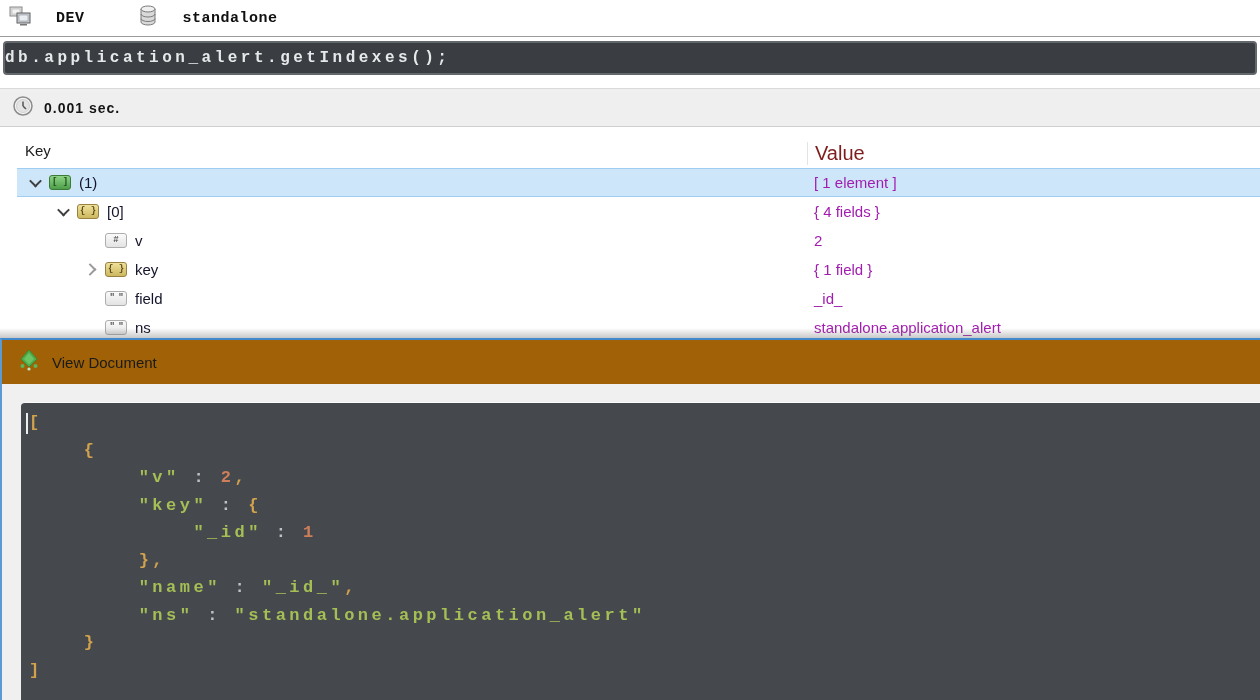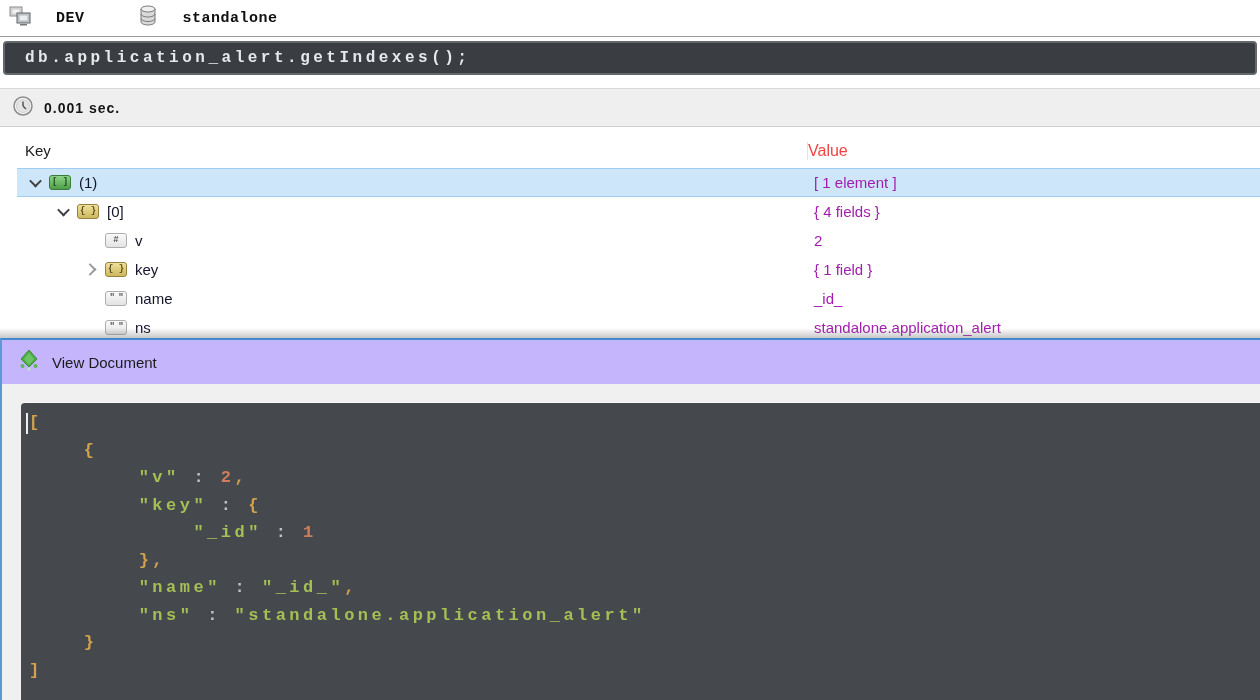--- a/index.html
+++ b/index.html
@@ -14,37 +14,37 @@
   .crumb { display:flex; align-items:center; gap:24px; }
   .crumb + .crumb { margin-left:30px; }
   .crumb.db { margin-left:52px; }
   .crumb-label { font-family:"Liberation Mono", monospace; font-weight:700;
                  font-size:15px; color:#101010; letter-spacing:0.5px; }
   .icn { display:inline-block; }
 
   
   .querybar { position:absolute; top:41px; left:3px; right:3px; height:34px;
               background:#3a3e42; border:2px solid #63686d; border-radius:4px;
-              display:flex; align-items:center; padding-left:20px; }
+              display:flex; align-items:center; padding-left:0; }
   .query-text { font-family:"Liberation Mono", monospace; font-weight:700;
                 font-size:16px; letter-spacing:3.5px; color:#e6e8ea; white-space:pre; }
 
   
   .timebar { position:absolute; top:88px; left:0; right:0; height:39px;
              background:#efefef; border-top:1px solid #d9d9d9; border-bottom:1px solid #cfcfcf;
              display:flex; align-items:center; padding-left:12px; }
   .time-text { font-family:Liberation Sans, sans-serif; font-weight:700;
                font-size:14px; color:#141414; margin-left:10px; letter-spacing:1px; }
 
   
   .grid { position:absolute; top:136px; left:0; right:0; height:210px; background:#fff;margin-left:17px; }
   .ghead { position:relative; height:32px; }
   .ghead .hk { position:absolute; left:8px; top:6px; font-size:15px; color:#1c1c1c; }
-  .ghead .hv { position:absolute; left:797px; top:6px; font-size:16px; color:#ef4444;
-               border-left:1px solid #e4e4e4; padding-left:0; margin-left:-7px; }
+  .ghead .hv { position:absolute; left:797px; top:6px; font-size:20px; color:#7f1d1d;
+               border-left:1px solid #e4e4e4; padding-left:7px; margin-left:-7px; }
   .trow { position:relative; height:29px; display:flex; align-items:center; }
   .trow.selected { background:#cde6fa;
                    box-shadow:inset 0 1px 0 #a0cef2, inset 0 -1px 0 #a0cef2; }
   .trow.selected .kcell { margin-left:0; }
   .kcell { display:flex; align-items:center; height:100%; }
   .chev { width:20px; display:inline-flex; justify-content:center; align-items:center; height:100%; }
   .chev::before { content:''; width:7px; height:7px; }
   .chev-down::before  { border-right:2px solid #3f3f3f; border-bottom:2px solid #3f3f3f;
                         transform:rotate(45deg) translate(-1px,-1px); }
   .chev-right::before { border-right:2px solid #9a9a9a; border-bottom:2px solid #9a9a9a;
@@ -59,21 +59,21 @@
   .t-string { background:linear-gradient(#fafafa,#e3e3e3); border:1px solid #adadad; color:#4e4e4e; letter-spacing:-1px; }
   .klabel { margin-left:8px; font-size:15px; color:#14142b; }
   .vcell  { position:absolute; left:797px; top:0; height:100%; display:flex; align-items:center;
             font-size:15px; color:#a21caf; white-space:nowrap; }
 
   
   .dialog-shadow { position:absolute; top:328px; left:0; right:0; height:10px;
                    background:linear-gradient(rgba(110,110,110,0), rgba(110,110,110,0.38)); }
   .dialog { position:absolute; top:338px; left:0; right:0; bottom:0;
             border-top:2px solid #4288cc; border-left:2px solid #5b9bd5; background:#f0f0f0; }
-  .titlebar { height:44px; background:#c4b5fd; display:flex; align-items:center; padding-left:16px; }
+  .titlebar { height:44px; background:#a16207; display:flex; align-items:center; padding-left:16px; }
   .dialog-title { margin-left:12px; font-size:15px; color:#1a1a1a; }
   .editor { position:absolute; left:19px; top:62px; right:0; bottom:0;
             background:#45494e; border-top-left-radius:4px; border-top:1px solid #fafafa;
             padding:6px 0 0 8px; }
   .cursor { position:absolute; left:5px; top:10px; width:2px; height:21px; background:#ededed; }
   .eline { font-family:"Liberation Mono", monospace; font-weight:700; font-size:17px;
            letter-spacing:3.5px; line-height:27.5px; white-space:pre; }
   .seg-w { color:#d0d0d0; }
   .seg-b { color:#d2a24c; }
   .seg-k { color:#a5bf55; }
@@ -162,21 +162,21 @@
             <span class="chev chev-right"></span>
             <span class="ticon t-object">{ }</span>
             <span class="klabel">key</span>
           </div>
           <div class="vcell">{ 1 field }</div>
         </div>
         <div class="trow">
           <div class="kcell" style="padding-left: 64px;">
             <span class="chev chev-none"></span>
             <span class="ticon t-string">" "</span>
-            <span class="klabel">name</span>
+            <span class="klabel">field</span>
           </div>
           <div class="vcell">_id_</div>
         </div>
         <div class="trow">
           <div class="kcell" style="padding-left: 64px;">
             <span class="chev chev-none"></span>
             <span class="ticon t-string">" "</span>
             <span class="klabel">ns</span>
           </div>
           <div class="vcell">standalone.application_alert</div>

